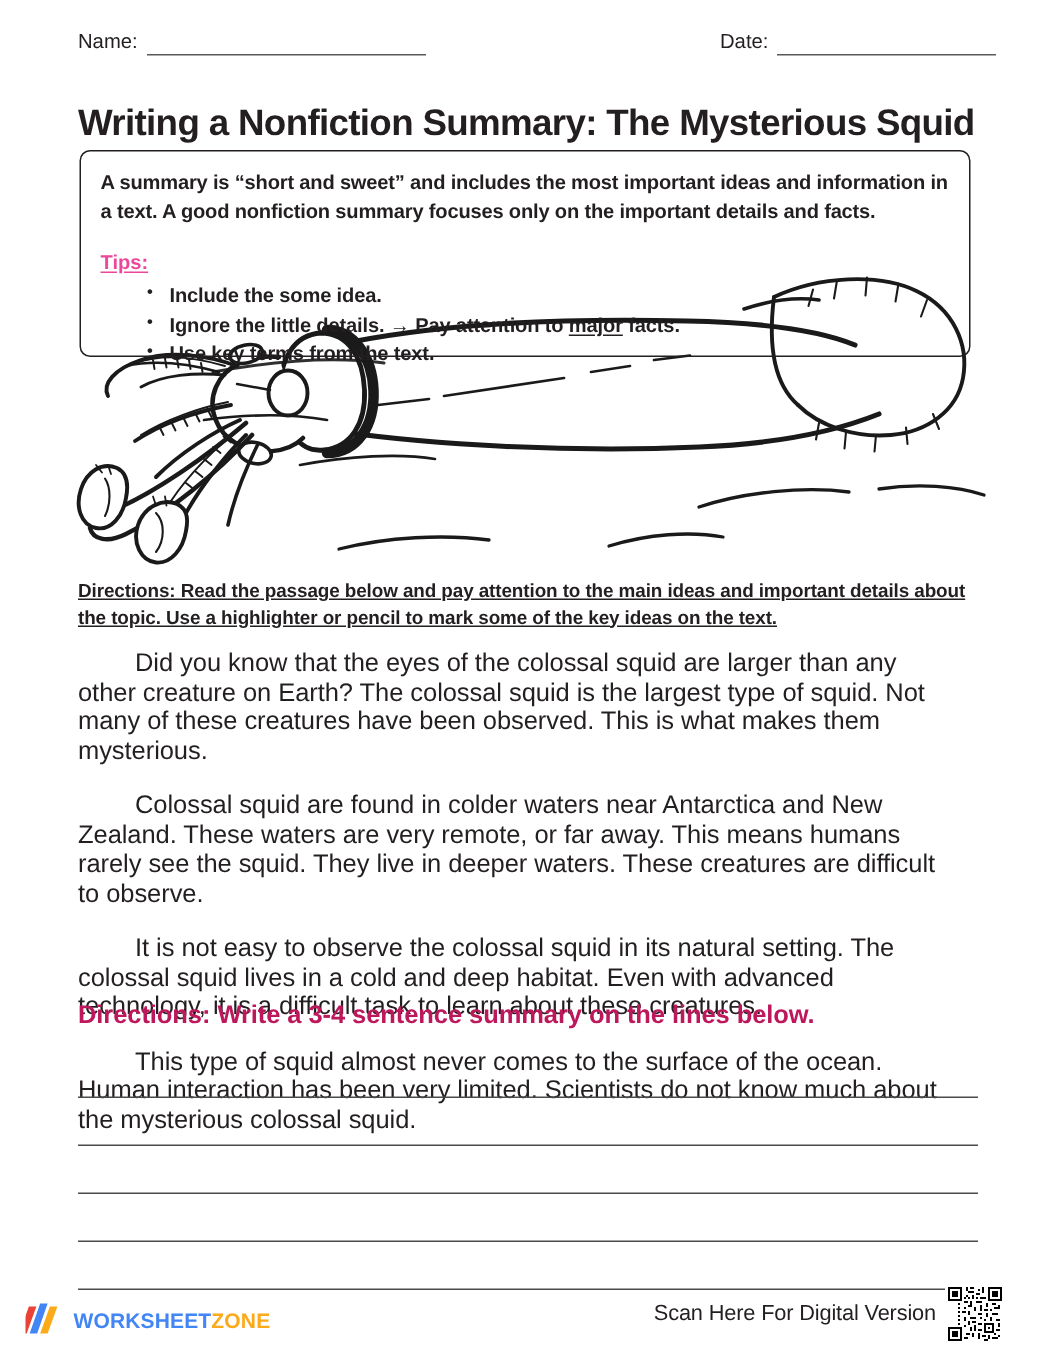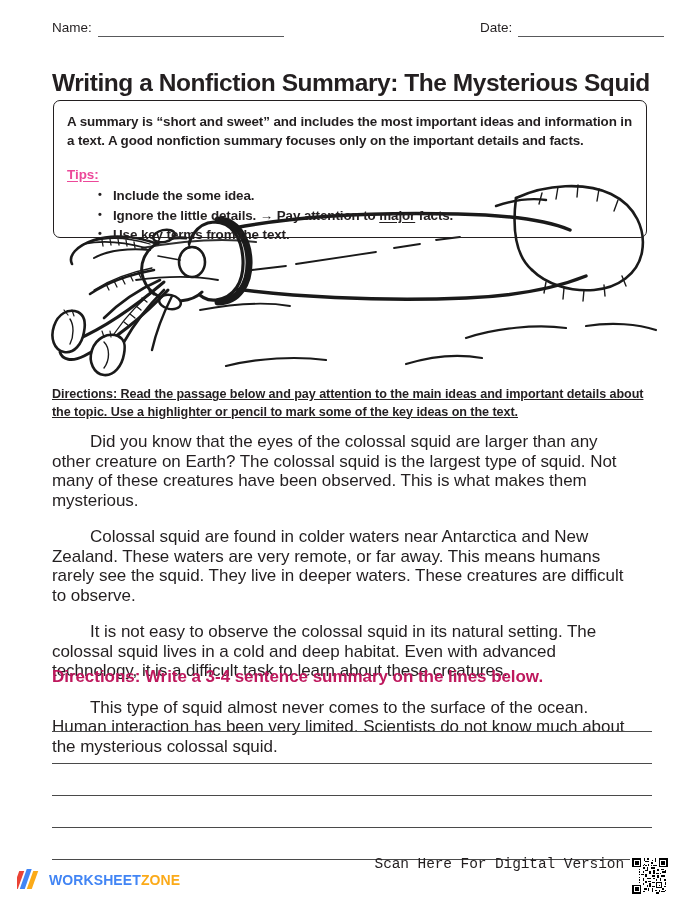--- a/index.html
+++ b/index.html
@@ -211,22 +211,22 @@
     white-space: nowrap;
   }
   .brandText .w1 { color: #4285f4; }
   .brandText .w2 { color: #fbaa19; }
 
   .scanBlock {
     position: absolute;
     right: 10px;
     bottom: 10px;
     display: flex;
+    align-items: center;
     gap: 6px;
-    font-family: Liberation Mono, monospace;
   }
   .scanLabel {
     font-size: 14.5px;
     color: #231f20;
     white-space: nowrap;
     letter-spacing: -0.1px;
   }
   .qrCode {
     width: 40px;
     height: 40px;

